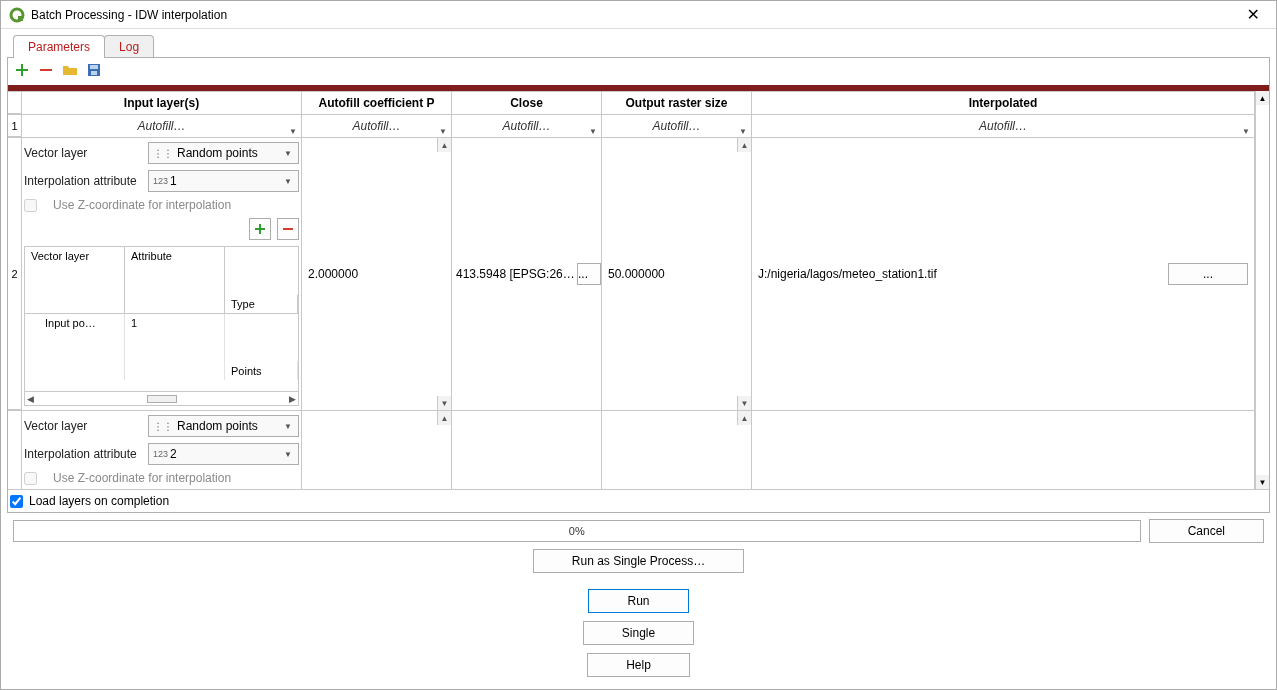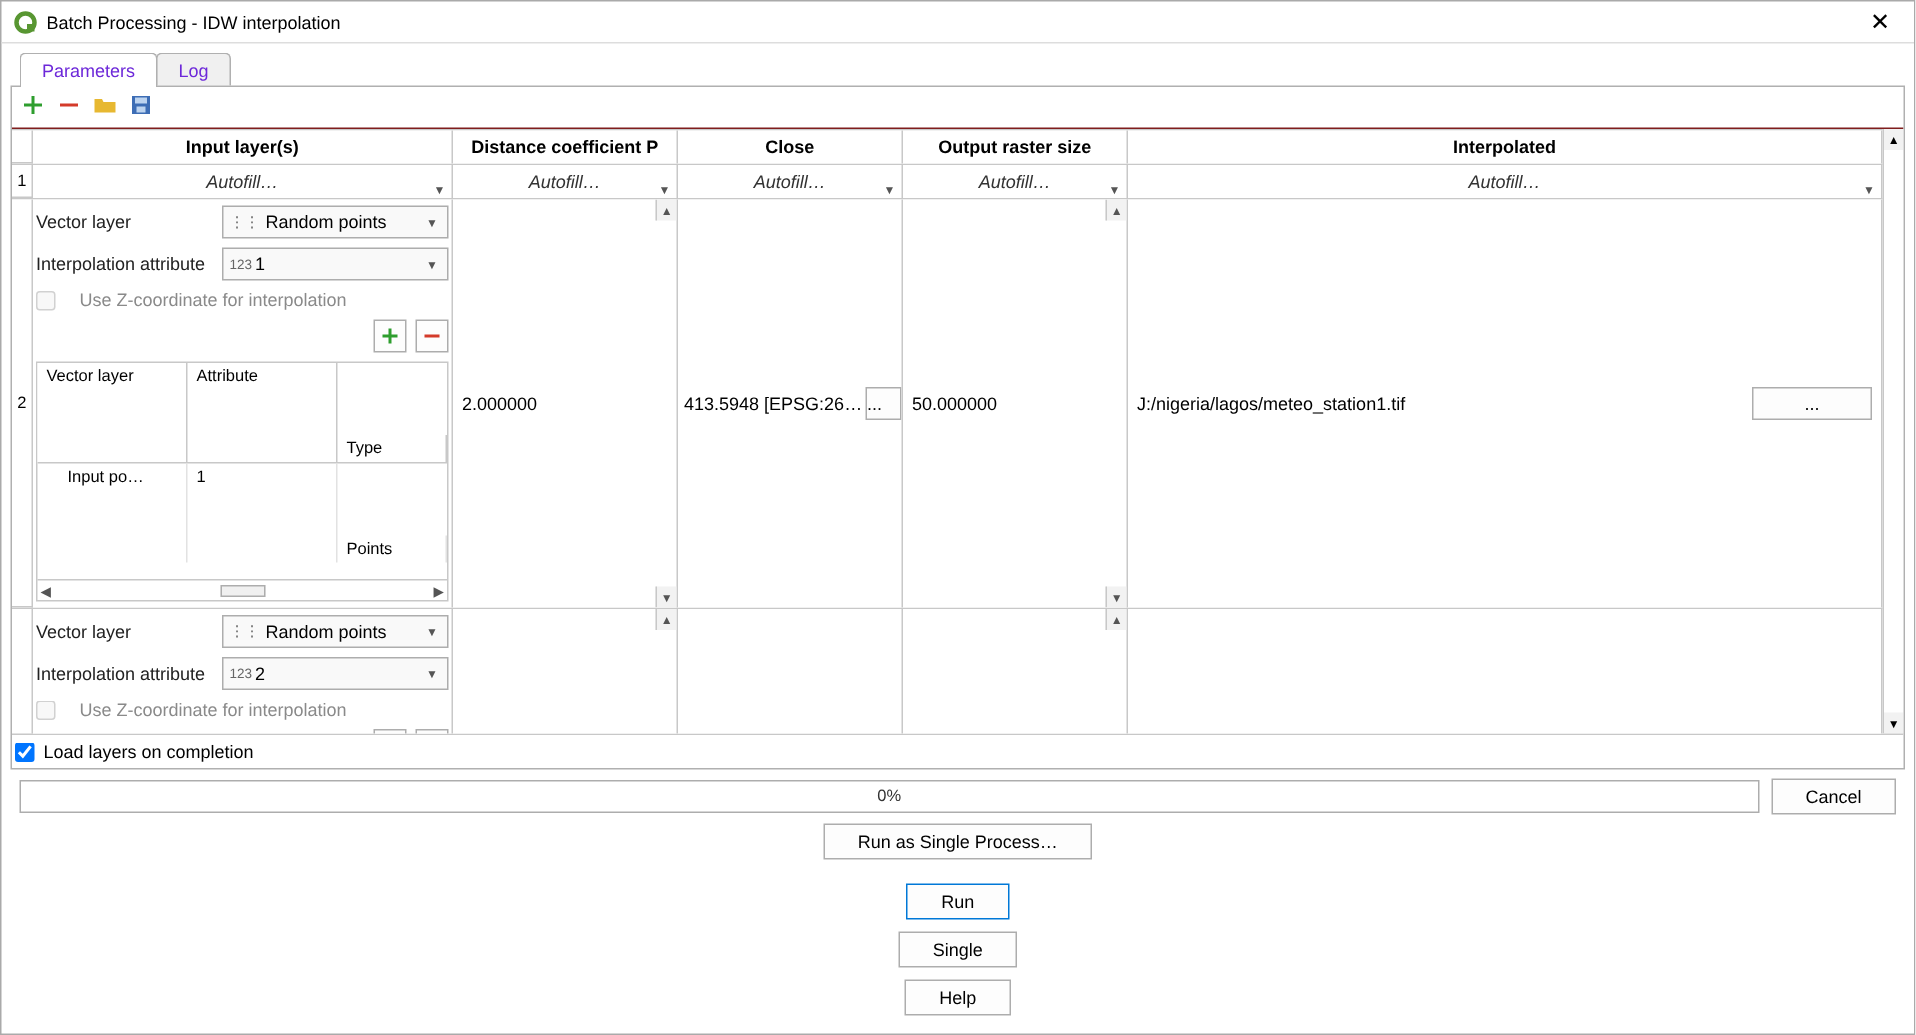--- a/index.html
+++ b/index.html
@@ -6,28 +6,28 @@
 html, body { width: 1277px; height: 690px; font-family: "Segoe UI", Tahoma, sans-serif; font-size: 12px; background: #fff; color: #000; overflow: hidden; }
 .window { width: 1277px; height: 690px; display: flex; flex-direction: column; border: 1px solid #aaa; }
 .titlebar { height: 28px; display: flex; align-items: center; padding: 0 8px; border-bottom: 1px solid #ddd; }
 .titlebar .app-icon { width: 16px; height: 16px; margin-right: 6px; }
 .titlebar .spacer { flex: 1; }
 .titlebar .close-btn { cursor: pointer; font-size: 16px; padding: 0 8px; }
 
 .body { flex: 1; display: flex; flex-direction: column; padding: 6px; overflow: hidden; }
 
 .tab-strip { display: flex; margin-left: 6px; }
-.tab { border: 1px solid #b0b0b0; border-bottom: none; border-radius: 4px 4px 0 0; padding: 4px 14px; background: #f0f0f0; color: #6d28d9; cursor: pointer; margin-right: -1px; }
+.tab { border: 1px solid #b0b0b0; border-bottom: none; border-radius: 4px 4px 0 0; padding: 4px 14px; background: #f0f0f0; color: #b91c1c; cursor: pointer; margin-right: -1px; }
 .tab.active { background: #fff; position: relative; z-index: 2; }
 .tab-panel { flex: 1; border: 1px solid #b0b0b0; margin-top: -1px; display: flex; flex-direction: column; overflow: hidden; background:#fff; }
 
 .toolbar { display: flex; align-items: center; padding: 4px 6px; gap: 8px; }
 .toolbar svg { width: 16px; height: 16px; cursor: pointer; }
 
-.grid-wrap { flex: 1; overflow: hidden; border-top: 1px solid #7f1d1d; display:flex; }
+.grid-wrap { flex: 1; overflow: hidden; border-top: 6px solid #7f1d1d; display:flex; }
 .grid { display: flex; flex-direction: column; flex:1; }
 
 .row { display: flex; }
 .row.header { background: #fff; border-top:1px solid #c8c8c8; border-bottom:1px solid #c8c8c8; }
 .row.autofill { border-bottom:1px solid #c8c8c8; }
 .idx-col { width: 14px; flex: 0 0 14px; display:flex; align-items:center; justify-content:center; border-right:1px solid #c8c8c8; border-bottom:1px solid #c8c8c8; background:#fff; font-size:11px; }
 .col { border-right:1px solid #c8c8c8; display:flex; align-items:center; padding: 2px 4px; position:relative; background:#fff; }
 .col.h { font-weight:700; justify-content:center; height:22px; }
 .col.af { height:22px; justify-content:center; color:#333; font-style:italic; cursor:pointer; }
 .col.af .dd { position:absolute; right:4px; bottom:1px; font-size:8px; color:#555; }
@@ -76,21 +76,21 @@
 
 .grid-vscroll { width:14px; border-left:1px solid #c8c8c8; display:flex; flex-direction:column; }
 .grid-vscroll .arrow { height:14px; display:flex; align-items:center; justify-content:center; font-size:8px; background:#f2f2f2; cursor:pointer; }
 .grid-vscroll .track { flex:1; background:#fff; }
 
 .load-line { padding:4px 2px; display:flex; align-items:center; gap:6px; border-top:1px solid #c8c8c8; }
 .load-line input { margin:0; }
 
 .progress-row { padding:6px; display:flex; gap:8px; align-items:center; }
 .progress { flex:1; height:22px; border:1px solid #adadad; display:flex; align-items:center; justify-content:center; font-size:11px; color:#333; }
-.btn { height:24px; border:1px solid #adadad; background:#fdfdfd; padding:0 22px; cursor:pointer; display:flex; align-items:center; justify-content:center; }
+.btn { height:24px; border:1px solid #adadad; background:#fdfdfd; padding:0 38px; cursor:pointer; display:flex; align-items:center; justify-content:center; }
 .btn.default { border:1px solid #0078d7; }
 .btn.left { }
 
 .bottom-row { padding:0 6px 6px; display:flex; gap:8px; align-items:center;flex-direction:column; }
 .bottom-row .spacer { flex:1; }
 
 .ext-cell-inner { display:flex; width:100%; align-items:center; }
 .ext-cell-inner span { flex:1; overflow:hidden; text-overflow:ellipsis; white-space:nowrap; }
 </style>
 </head>
@@ -135,21 +135,21 @@
       </div>
 
       <div class="grid-wrap">
         <div class="grid">
           <div class="row header">
             <div class="idx-col"></div>
             <div class="col h c-input">
                 <span>Input layer(s)</span>
               </div>
             <div class="col h c-dist">
-                <span>Distance coefficient P</span>
+                <span>Autofill coefficient P</span>
               </div>
             <div class="col h c-ext">
                 <span>Close</span>
               </div>
             <div class="col h c-out">
                 <span>Output raster size</span>
               </div>
             <div class="col h c-interp">
                 <span>Interpolated</span>
               </div>

